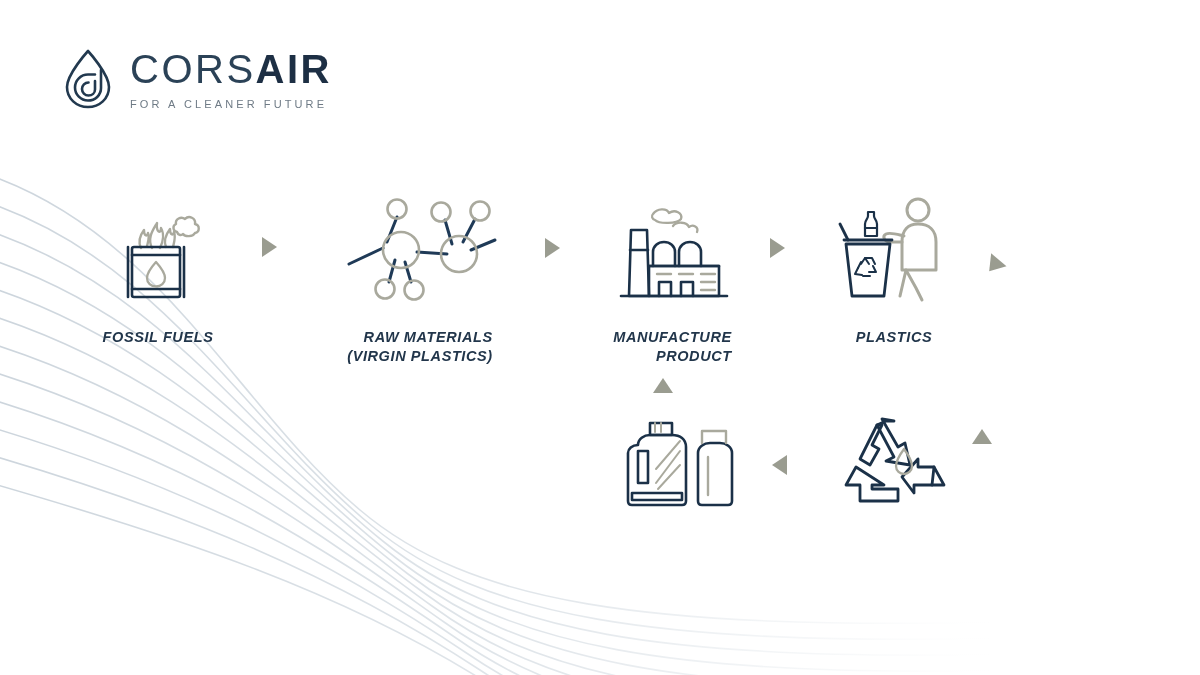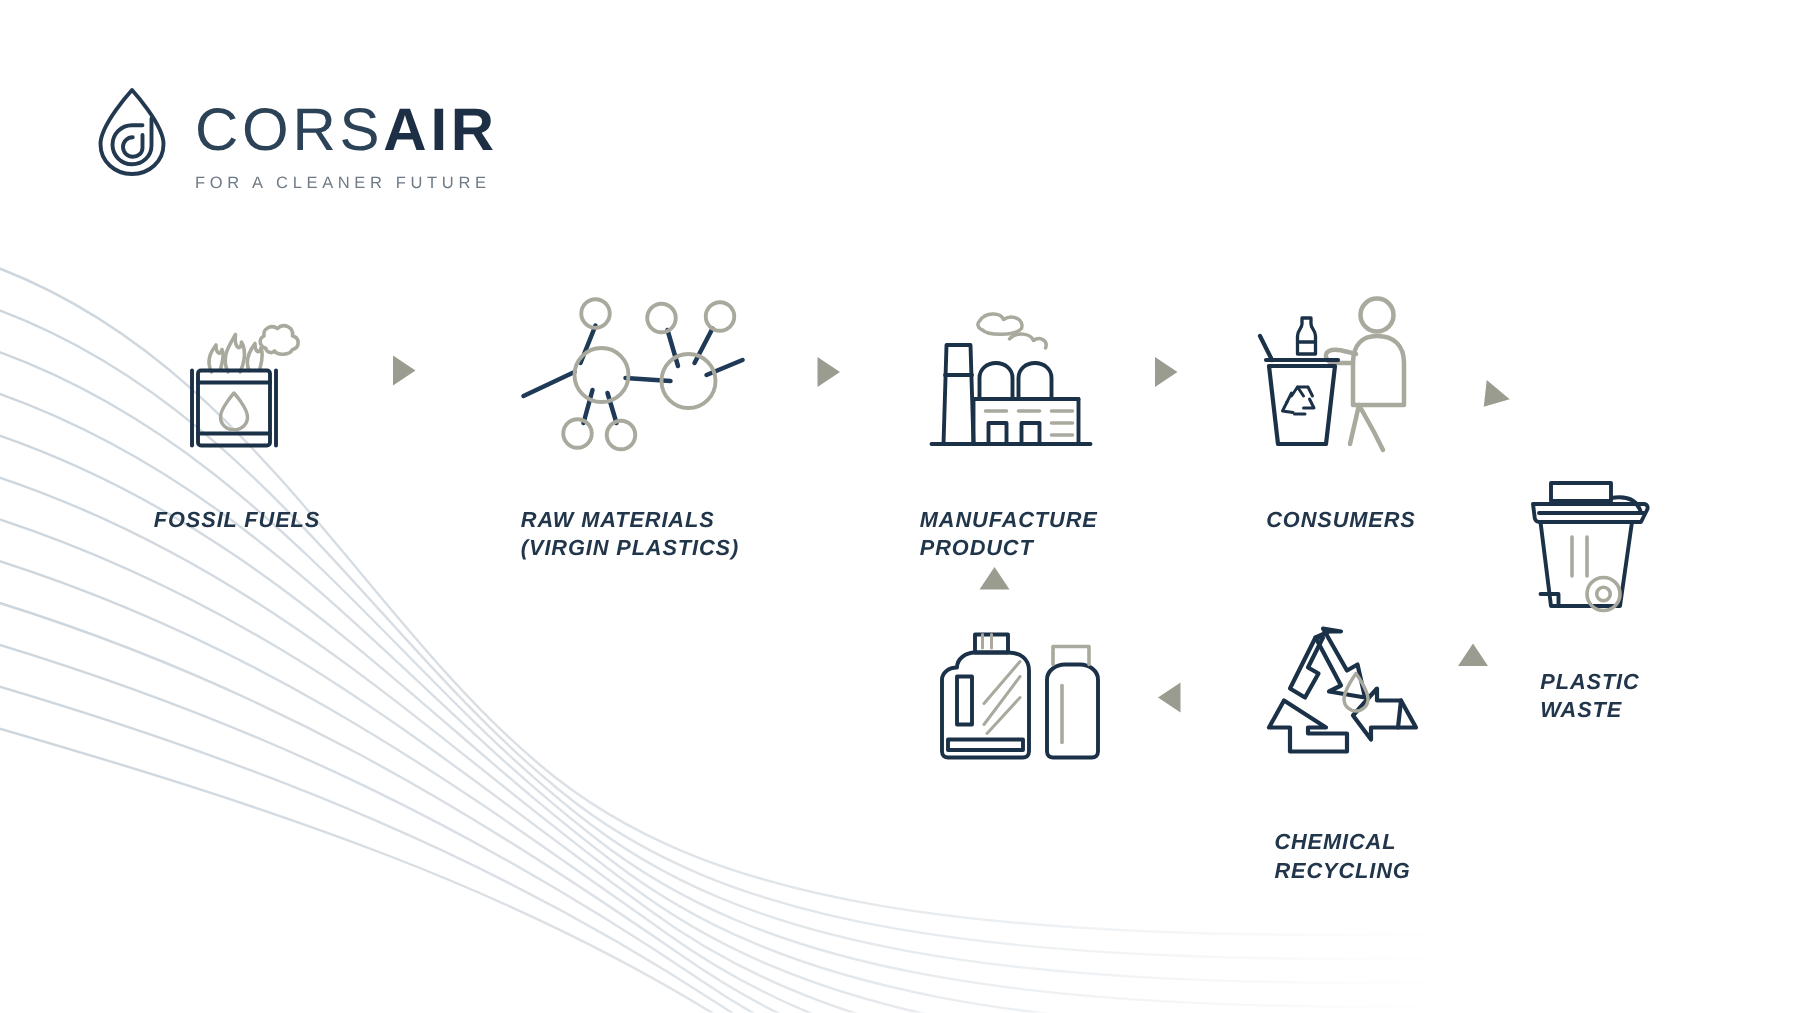--- a/index.html
+++ b/index.html
@@ -9,32 +9,32 @@
     font-family:"Liberation Sans","DejaVu Sans",sans-serif;
   }
   .canvas{position:absolute;inset:0;}
 
   
   .waves{position:absolute;left:0;top:160px;width:1000px;height:520px;pointer-events:none;}
 
   
   .logo{position:absolute;left:60px;top:48px;display:flex;align-items:center;}
   .logo-mark{width:56px;height:62px;flex:0 0 auto;}
-  .logo-text{margin-left:14px;display:flex;flex-direction:column;justify-content:center;margin-top:19px;}
+  .logo-text{margin-left:14px;display:flex;flex-direction:column;justify-content:center;}
   .logo-word{font-size:40px;letter-spacing:2.5px;line-height:1;white-space:nowrap;}
   .logo-word .light{color:#2b4257;font-weight:300;}
   .logo-word .bold{color:#1d2f44;font-weight:700;}
   .logo-tag{font-size:11px;letter-spacing:3.1px;color:#6e7a85;font-weight:400;
             margin-top:9px;white-space:nowrap;}
 
   
   .node{position:absolute;display:flex;flex-direction:column;align-items:center;}
   .node .art{display:flex;align-items:flex-end;justify-content:center;}
   .node .label{
-    margin-top:28px;text-align:left;color:#22364b;
+    margin-top:18px;text-align:right;color:#22364b;
     font-weight:700;font-style:italic;font-size:14.5px;letter-spacing:.6px;
     line-height:1.28;white-space:pre-line;
   }
 
   
   #n-fossil      {left:78px;  top:192px; width:160px;}
   #n-raw         {left:330px; top:192px; width:180px;}
   #n-manufacture {left:585px; top:192px; width:175px;}
   #n-consumers   {left:818px; top:192px; width:152px;}
   #n-waste       {left:995px; top:310px; width:130px;}
@@ -223,65 +223,41 @@
         <g stroke="#1b3148" stroke-width="2" fill="none">
           <path d="M27 72 L31 66 L35 72"></path>
           <path d="M39 74 L42 80 L35 80"></path>
           <path d="M24 76 L21 82 L28 83"></path>
           <path d="M31 66 L38 66 M38 66 L41 72"></path>
           <path d="M24 76 L27 70"></path>
           <path d="M36 84 L29 84"></path>
         </g>
       </svg>
     </div>
-    <div class="label">CONSUMERS</div>
-  </div>
-
-  <div class="node" id="n-waste">
-    <div class="art">
-      <svg width="108" height="108" viewBox="0 0 108 108" fill="none" stroke-linecap="round" stroke-linejoin="round">
-        <g stroke="#1b3148" stroke-width="2.6">
-          <path d="M28 12 L68 12 L68 24 L28 24 Z"></path>
-          <path d="M68 22 C80 20 86 24 88 32"></path>
-          <path d="M16 26 L90 26 C92 26 93 28 92 30 L88 38 L20 38 C18 38 17 36 17 34 Z"></path>
-          <line x1="20" y1="32" x2="90" y2="32"></line>
-          <path d="M21 38 L28 94 L74 94 L82 38"></path>
-          <path d="M21 86 L33 86 L33 94"></path>
-        </g>
-        <g stroke="#a9a99d" stroke-width="2.4">
-          <line x1="42" y1="48" x2="42" y2="74"></line>
-          <line x1="52" y1="48" x2="52" y2="74"></line>
-          <circle cx="63" cy="86" r="11"></circle>
-          <circle cx="63" cy="86" r="4.5"></circle>
-        </g>
-      </svg>
-    </div>
-    <div class="label">PLASTIC
-WASTE</div>
-  </div>
+    <div class="label">PLASTICS</div>
+  </div>
+
 
   <div class="node" id="n-chemical">
     <div class="art">
       <svg width="118" height="110" viewBox="0 0 118 110" fill="none" stroke-linecap="round" stroke-linejoin="round">
         <g stroke="#1b3148" stroke-width="2.8">
 
           <path d="M46 10 L36 30 L43 34 L34 50 L24 44 L41 10 Z"></path>
           <path d="M58 6 L50 6 L41 10 L58 42 L50 46 L74 50 L69 28 L62 32 L46 4 Z"></path>
 
           <path d="M98 52 L82 52 L82 44 L66 62 L78 78 L78 70 L96 70 Z"></path>
           <path d="M98 52 L108 70 L96 70"></path>
 
           <path d="M20 52 L10 70 L24 70 L24 86 L62 86 L62 74 L36 74 L36 70 L48 70 Z"></path>
         </g>
         <path d="M68 34 C68 34 60 45 60 51 C60 56 64 59 68 59 C72 59 76 56 76 51
                  C76 45 68 34 68 34 Z" stroke="#a9a99d" stroke-width="2.3"></path>
       </svg>
     </div>
-    <div class="label">CHEMICAL
-RECYCLING</div>
   </div>
 
   <div class="node" id="n-virgin">
     <div class="art">
       <svg width="126" height="110" viewBox="0 0 126 110" fill="none" stroke-linecap="round" stroke-linejoin="round">
 
         <g stroke="#1b3148" stroke-width="2.6">
           <path d="M42 18 L64 18 L64 30 L42 30 Z"></path>
           <path d="M30 40 C30 34 36 30 42 30 L64 30 C72 30 78 34 78 42 L78 96 C78 99 76 100 74 100
                    L24 100 C22 100 20 99 20 96 L20 48 C20 44 24 40 30 40 Z"></path>

